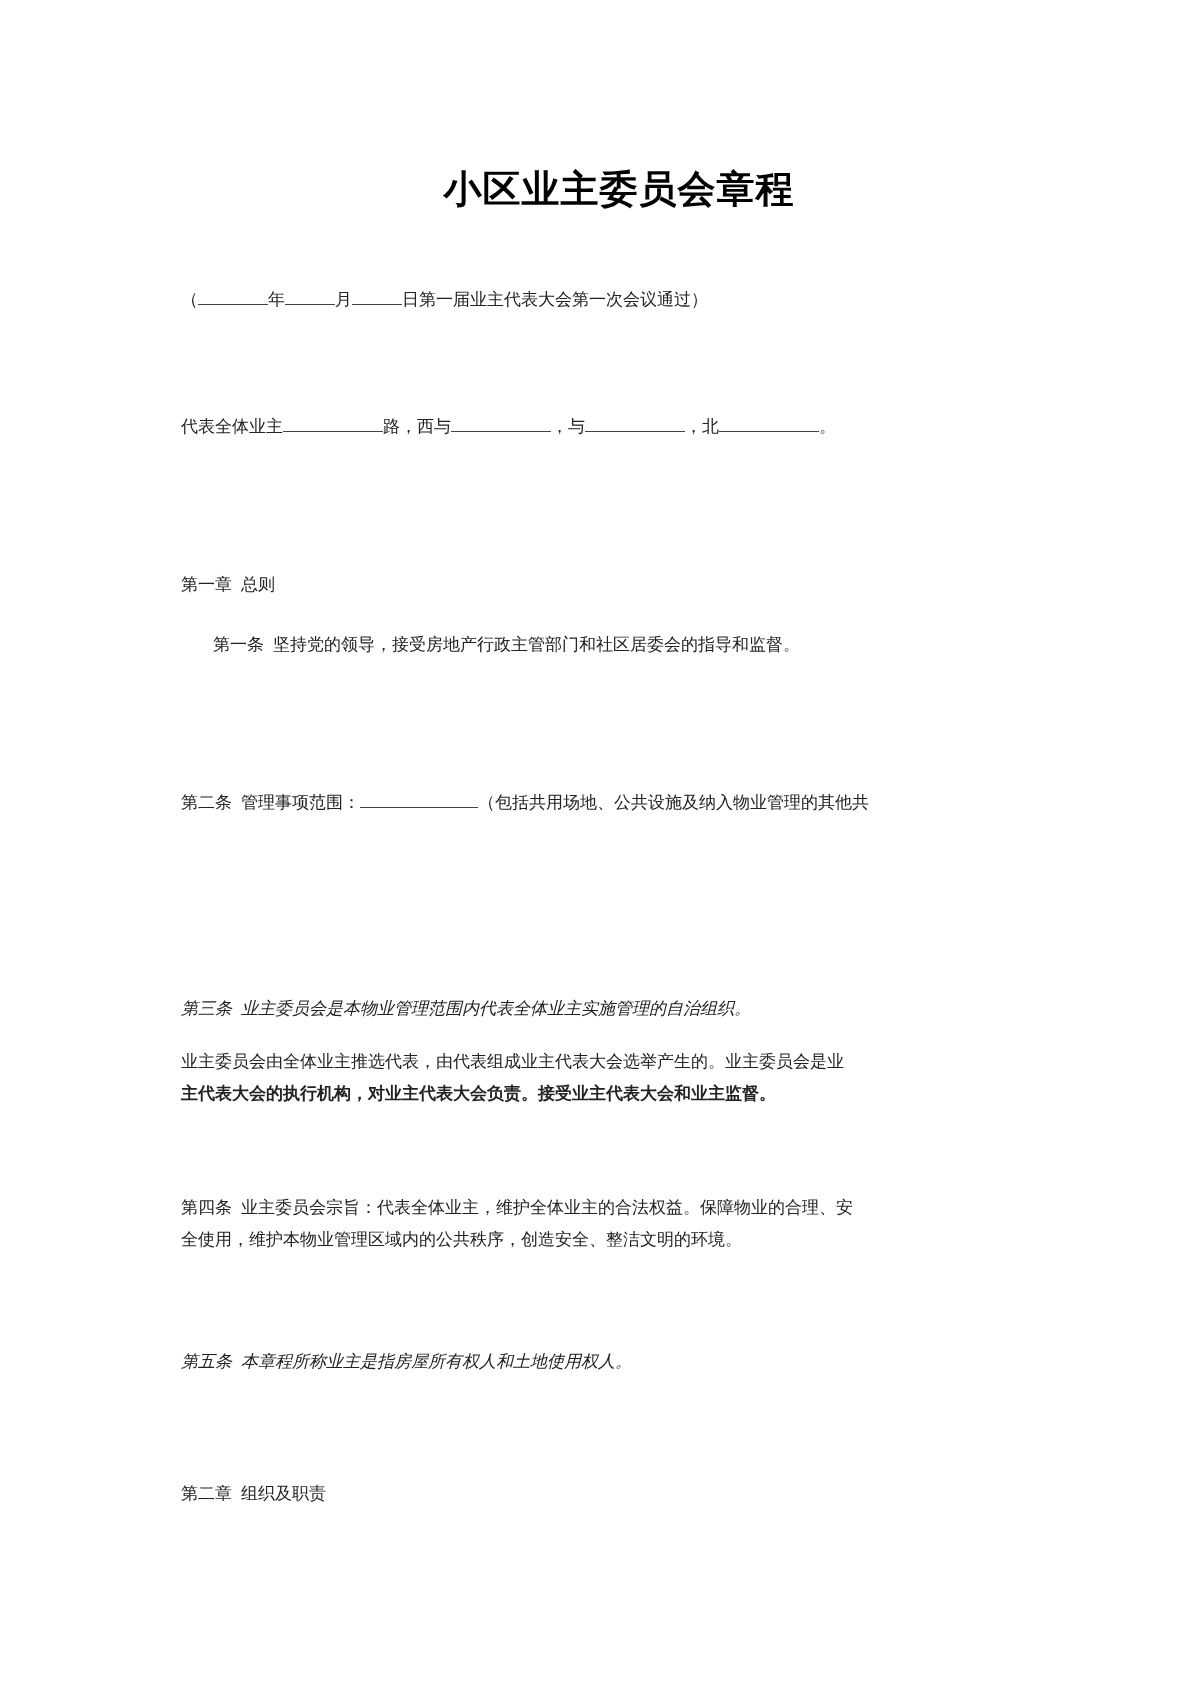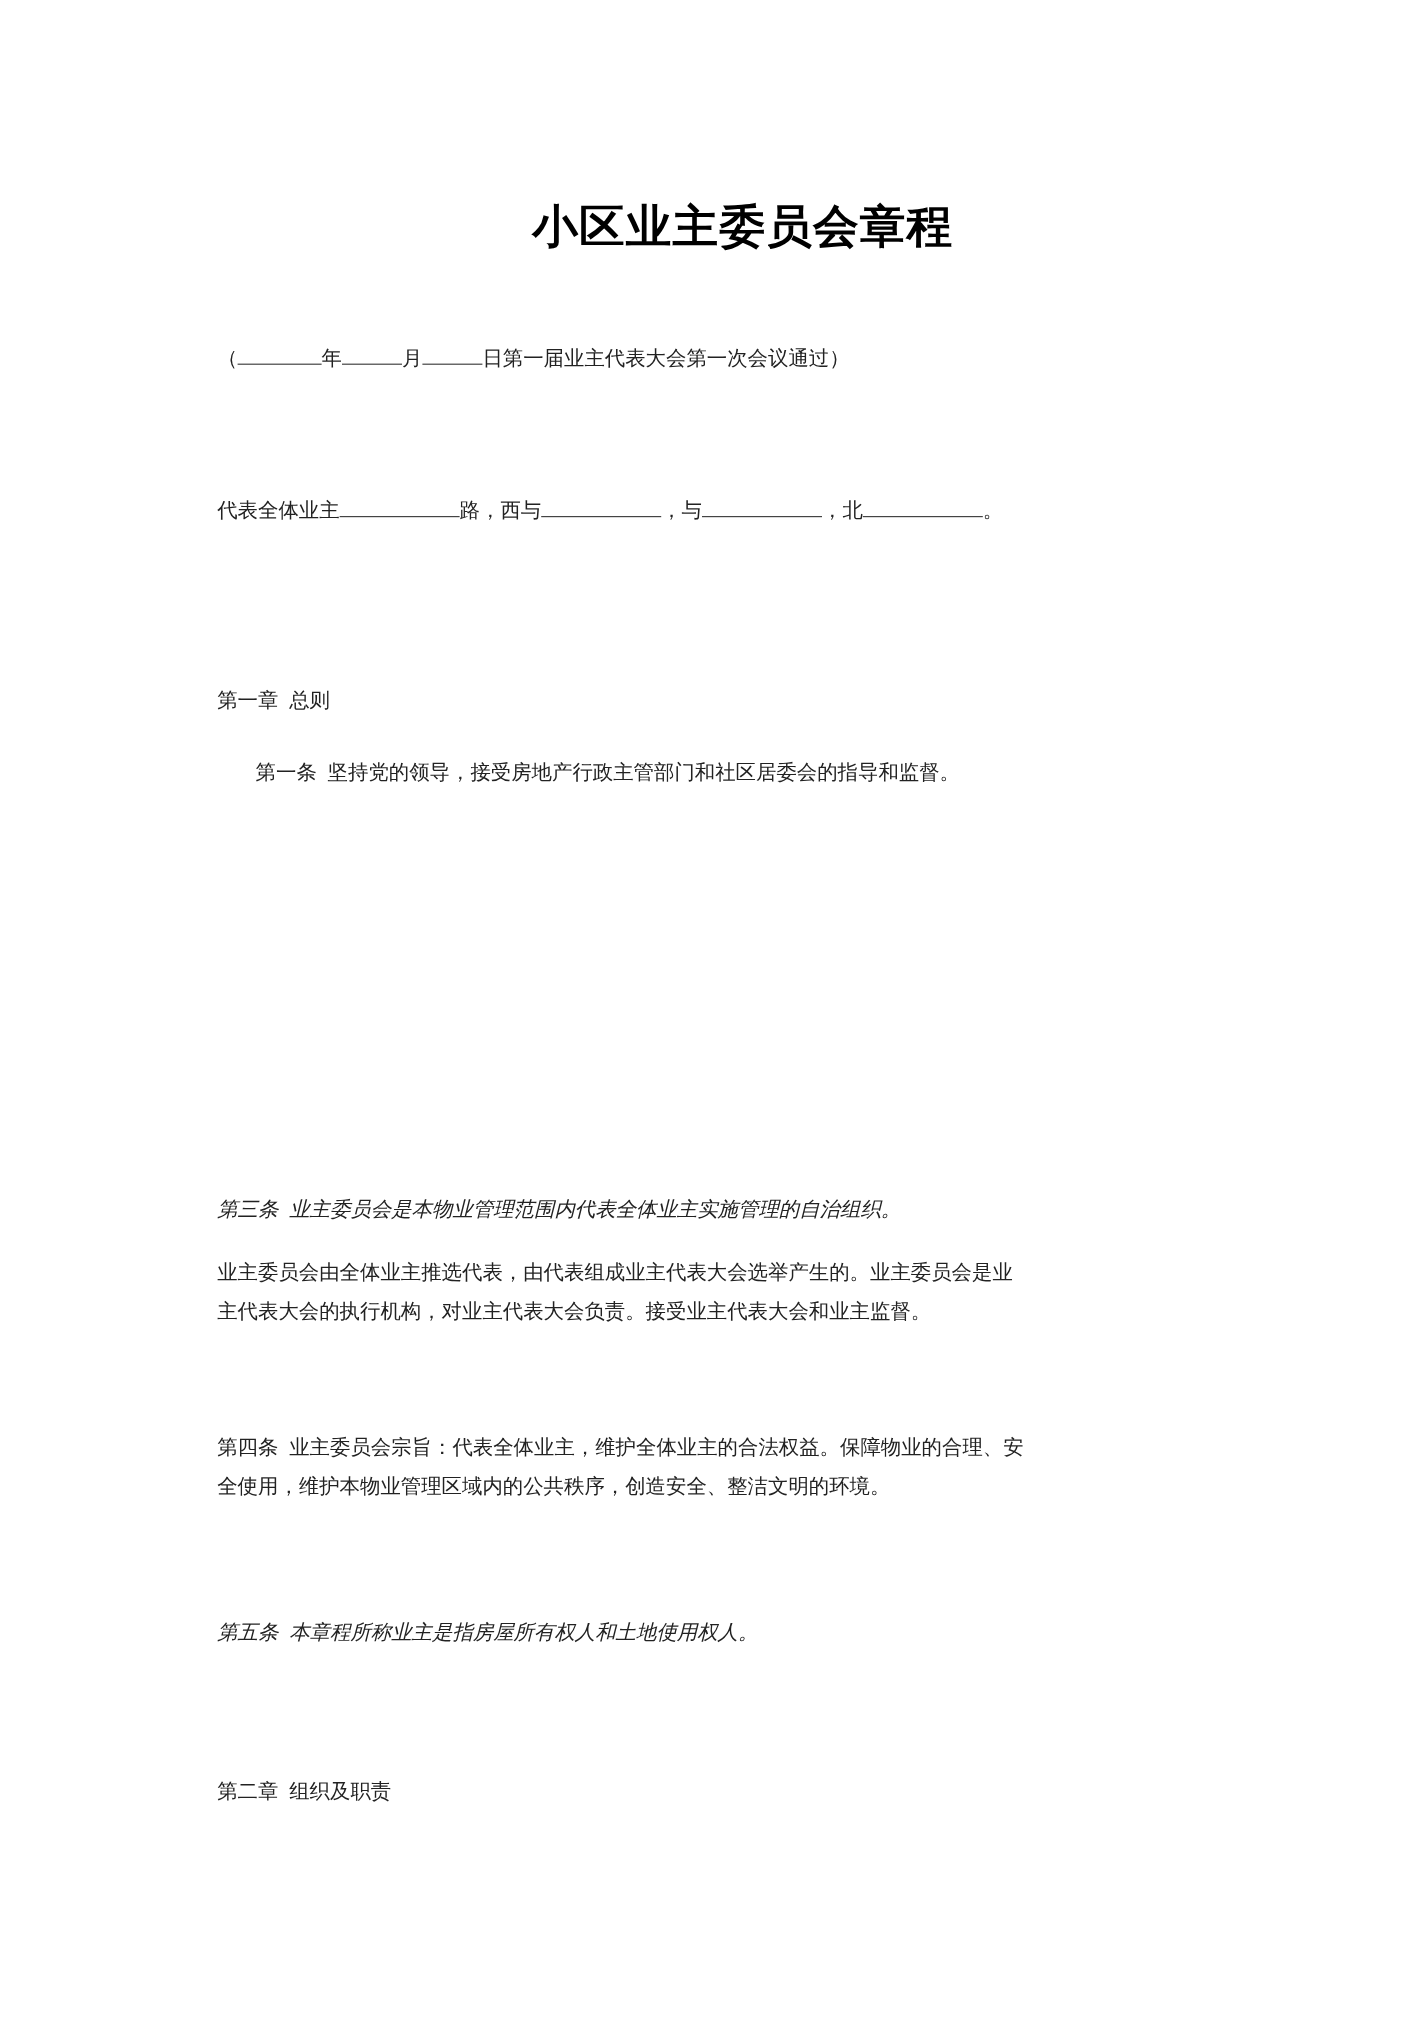--- a/index.html
+++ b/index.html
@@ -66,29 +66,32 @@
   </div>
 
   <div class="line" style="top:537px;margin-top:31px;">
     <span>第一章</span><span class="gap"></span><span>总则</span>
   </div>
 
   <div class="line" style="top:628px;margin-left:32px;">
     <span>第一条</span><span class="gap"></span><span>坚持党的领导，接受房地产行政主管部门和社区居委会的指导和监督。</span>
   </div>
 
+  <div class="line" style="top:786px;">
+    <span>第二条</span><span class="gap"></span><span>管理事项范围：</span><span class="blank" style="width:118px;"></span><span>（包括共用场地、公共设施及纳入物业管理的其他共</span>
+  </div>
 
   <div class="line" style="top:992px;font-style:italic;">
     <span>第三条</span><span class="gap"></span><span>业主委员会是本物业管理范围内代表全体业主实施管理的自治组织。</span>
   </div>
 
   <div class="line" style="top:1045px;">
     <span>业主委员会由全体业主推选代表，由代表组成业主代表大会选举产生的。业主委员会是业</span>
   </div>
-  <div class="line" style="top:1077px;">
+  <div class="line" style="top:1077px;font-weight:bold;">
     <span>主代表大会的执行机构，对业主代表大会负责。接受业主代表大会和业主监督。</span>
   </div>
 
   <div class="line" style="top:1191px;">
     <span>第四条</span><span class="gap"></span><span>业主委员会宗旨：代表全体业主，维护全体业主的合法权益。保障物业的合理、安</span>
   </div>
   <div class="line" style="top:1223px;">
     <span>全使用，维护本物业管理区域内的公共秩序，创造安全、整洁文明的环境。</span>
   </div>
 

